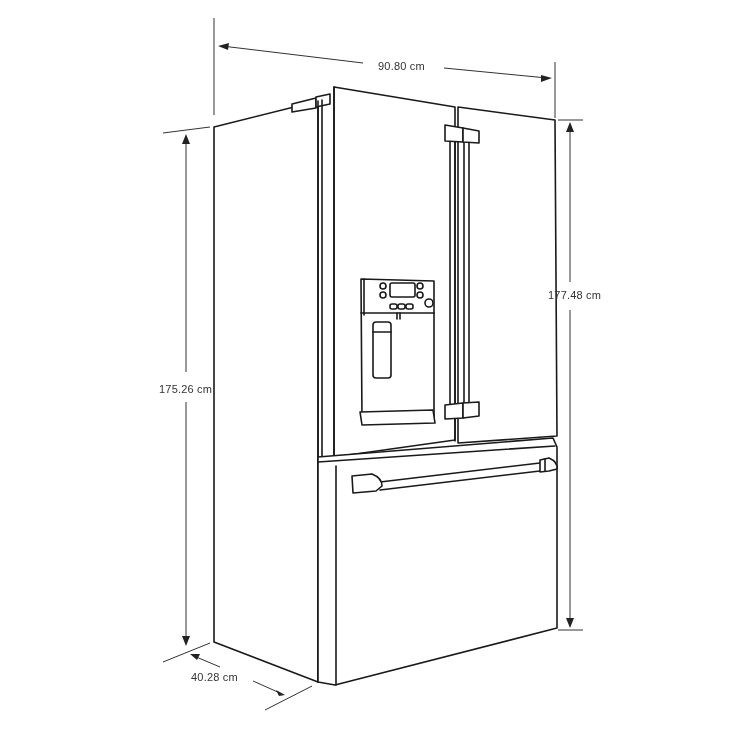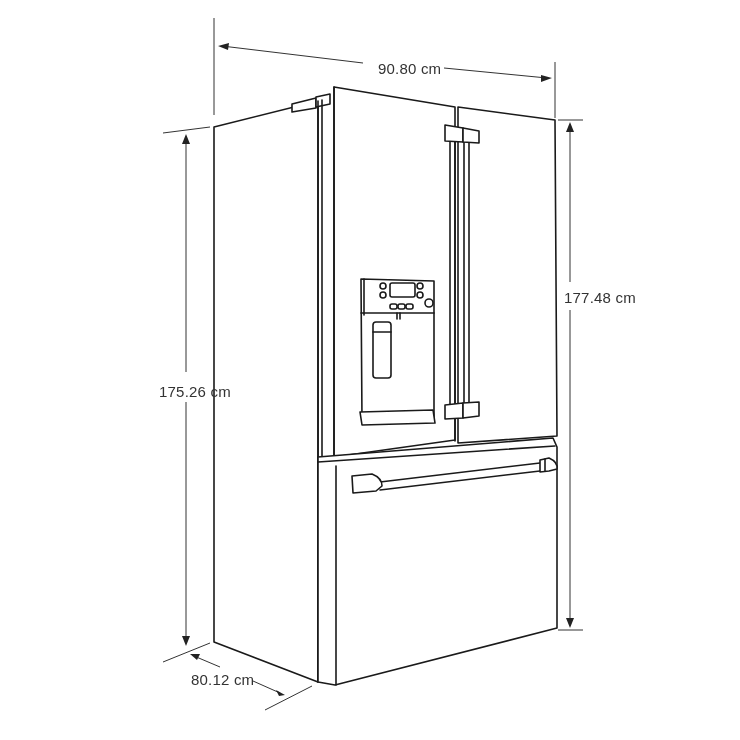--- a/index.html
+++ b/index.html
@@ -2,21 +2,21 @@
 <html><head>
 <meta charset="utf-8">
 <style>
   html, body { margin: 0; padding: 0; background: #ffffff; }
   body { width: 740px; height: 740px; position: relative; overflow: hidden; font-family: "Liberation Sans", "DejaVu Sans", sans-serif; }
   #diagram { position: absolute; left: 0; top: 0; width: 740px; height: 740px; }
   .ln { fill: none; stroke: #1a1a1a; stroke-width: 1.6; stroke-linejoin: round; stroke-linecap: round; }
   .lnf { fill: #ffffff; stroke: #1a1a1a; stroke-width: 1.6; stroke-linejoin: round; }
   .dim { fill: none; stroke: #333333; stroke-width: 1; }
   .arrow { fill: #222222; stroke: none; }
-  .lbl { position: absolute; font-size: 15px; color: #333333; white-space: nowrap; letter-spacing: 0.2px; }
+  .lbl { position: absolute; font-size: 11px; color: #333333; white-space: nowrap; letter-spacing: 0.2px; }
 </style>
 </head>
 <body>
 
 <svg id="diagram" viewBox="0 0 740 740" xmlns="http://www.w3.org/2000/svg">
 
   <g>
     <line class="dim" x1="214" y1="18" x2="214" y2="115"></line>
     <line class="dim" x1="555" y1="62" x2="555" y2="118"></line>
     <line class="dim" x1="222" y1="46" x2="363" y2="63"></line>
@@ -117,15 +117,15 @@
     <line class="ln" x1="400" y1="313" x2="400" y2="319"></line>
 
     <rect class="ln" x="373" y="322" width="18" height="56" rx="3"></rect>
     <line class="ln" x1="373" y1="332" x2="391" y2="332"></line>
 
     <polygon class="lnf" points="360,412 433,410 435,423 362,425"></polygon>
   </g>
 </svg>
 
 <div class="lbl" style="left:378px; top:60px;">90.80 cm</div>
-<div class="lbl" style="left:564px; top:289px;">177.48 cm</div>
+<div class="lbl" style="left:548px; top:289px;">177.48 cm</div>
 <div class="lbl" style="left:159px; top:383px;">175.26 cm</div>
-<div class="lbl" style="left:191px; top:671px;">80.12 cm</div>
+<div class="lbl" style="left:191px; top:671px;">40.28 cm</div>
 
 </body></html>

